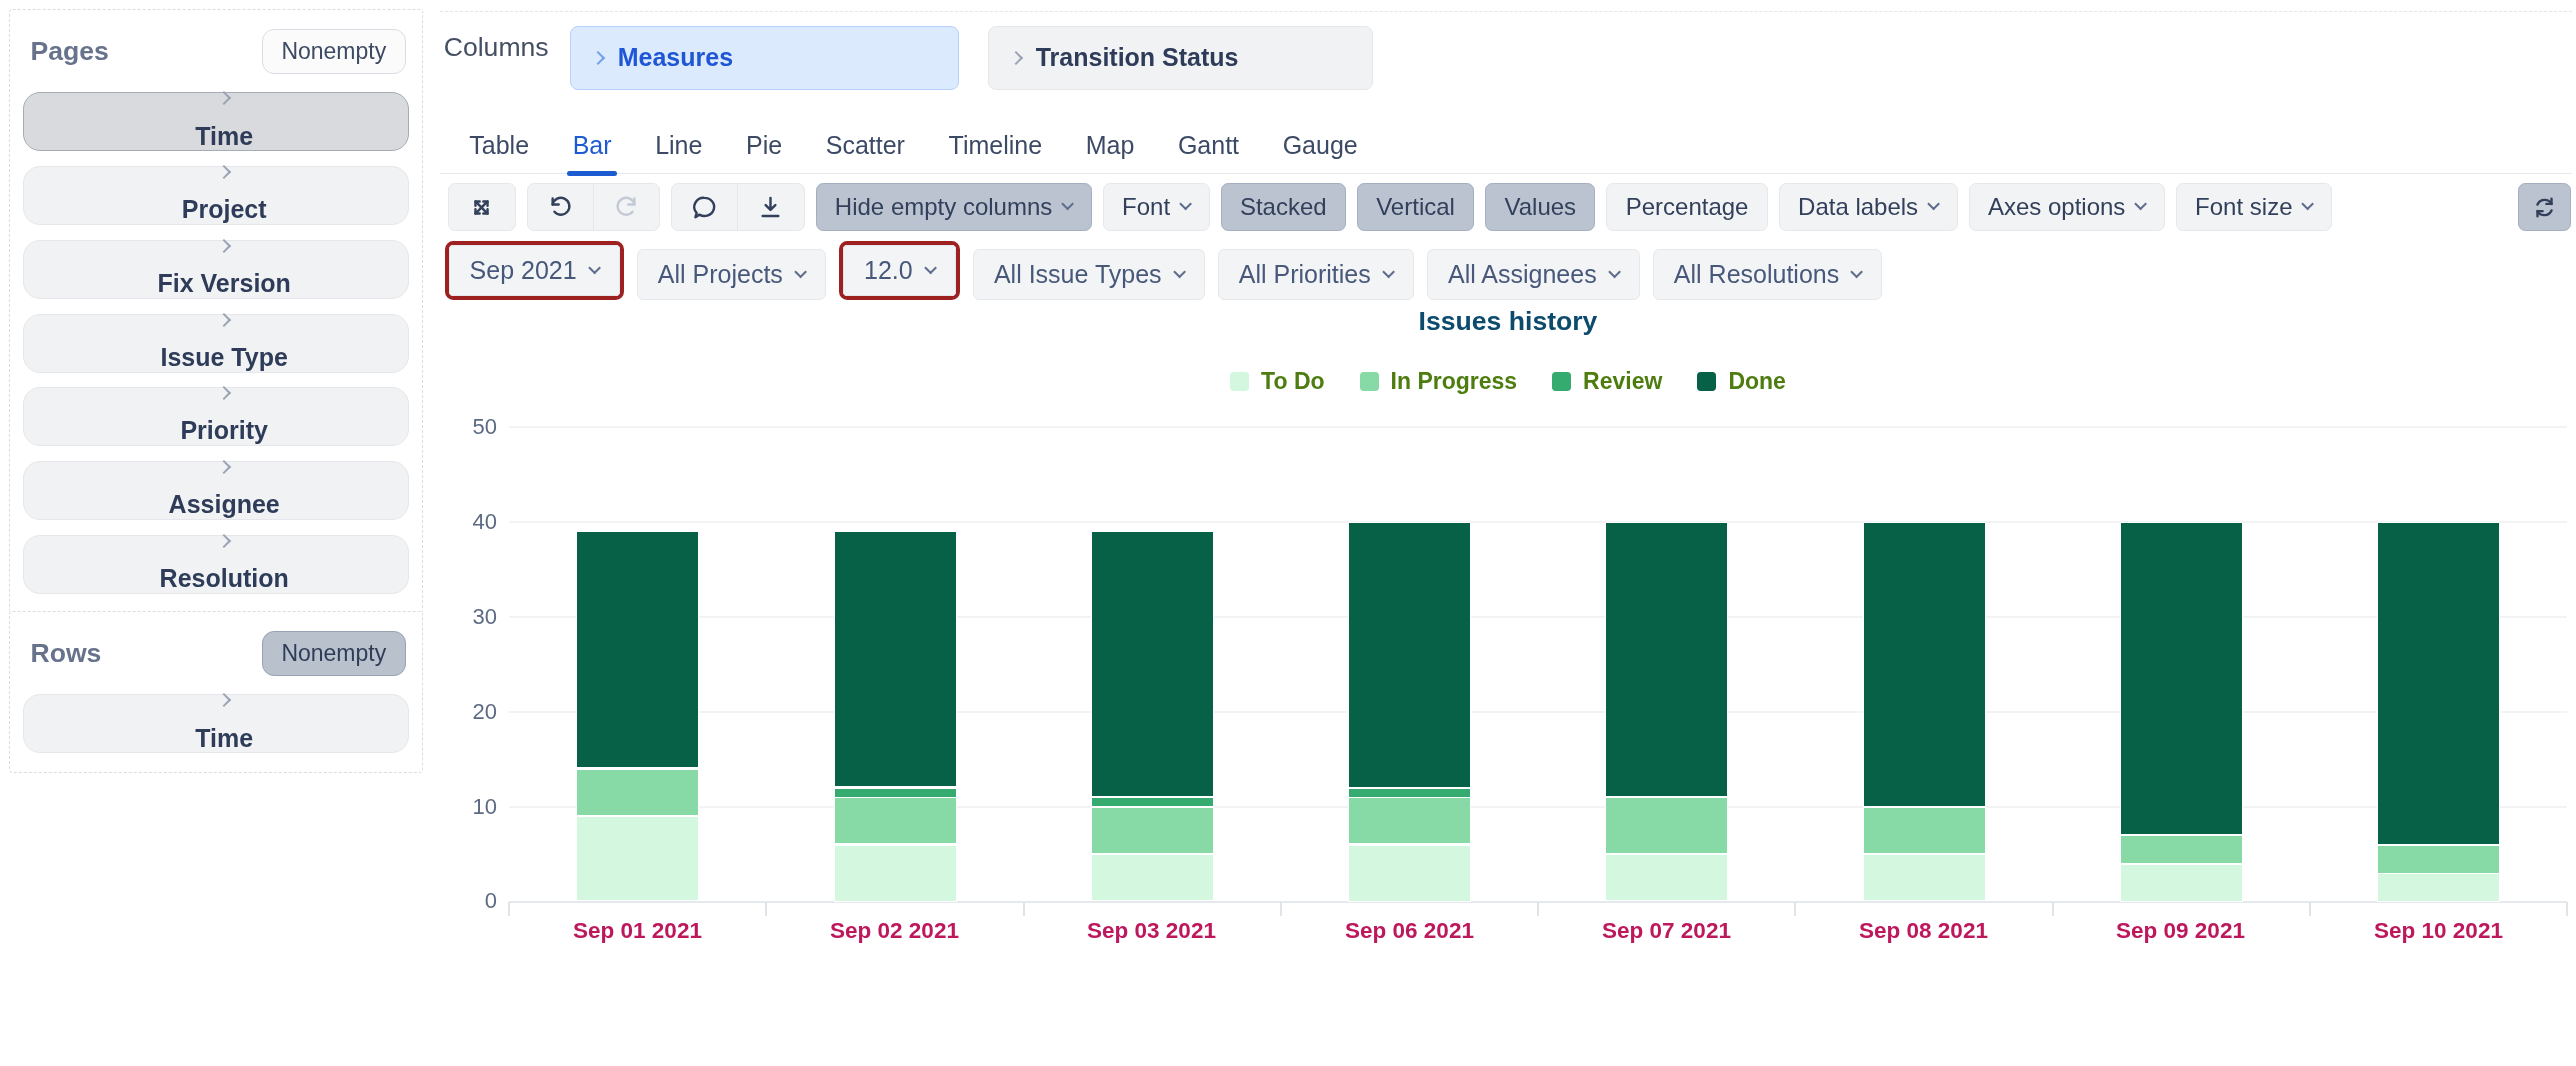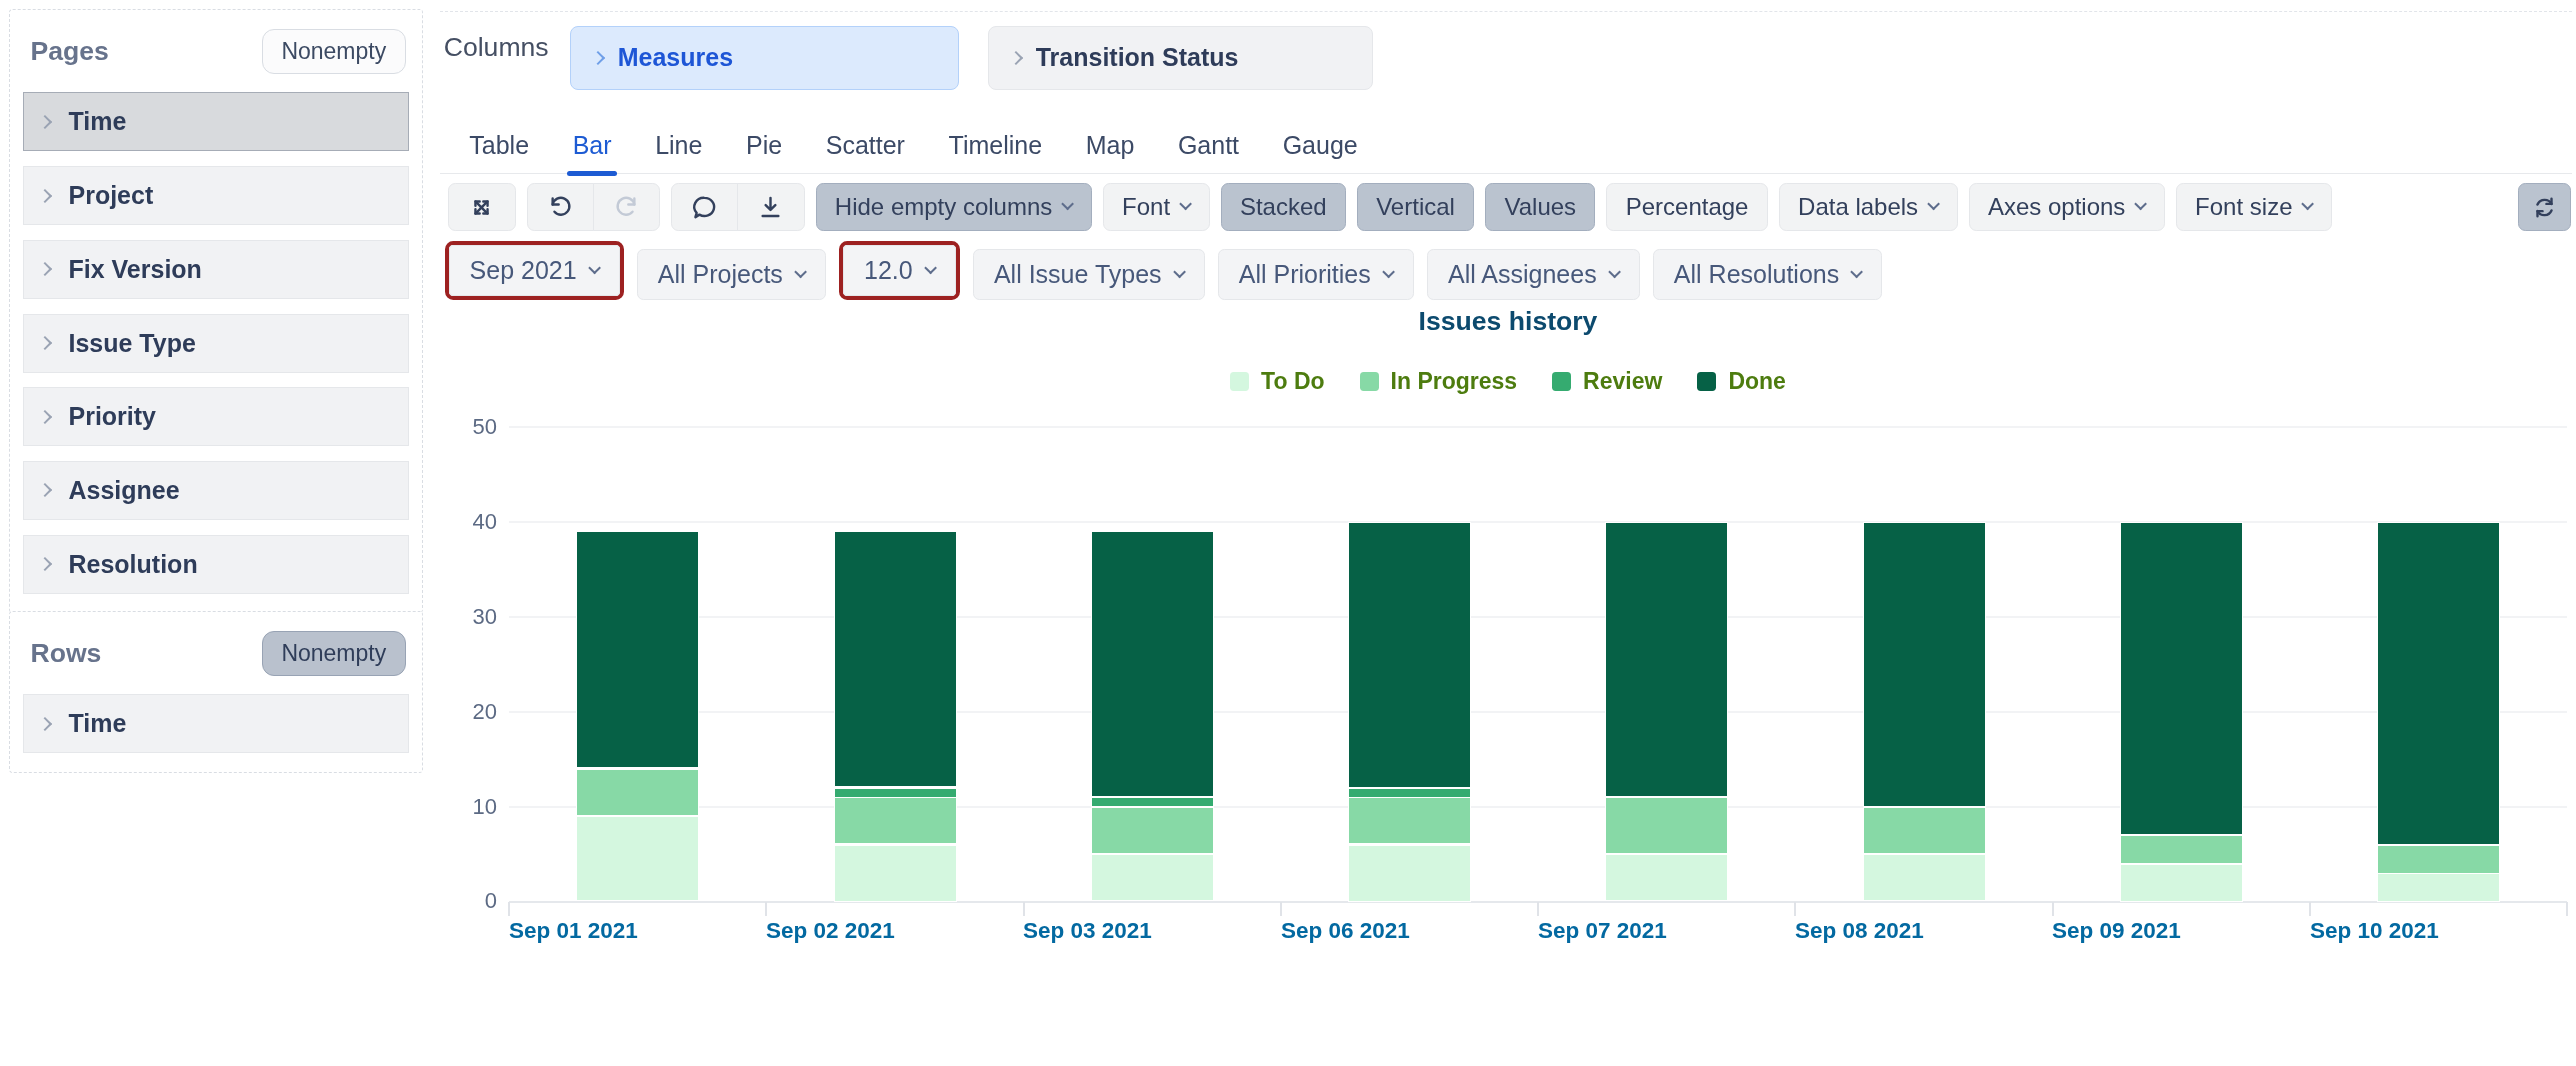--- a/index.html
+++ b/index.html
@@ -9,22 +9,22 @@
 
   
   .sidebar { position:absolute; left:9.2px; top:9.2px; width:414px; }
   .panel { border:1.8px dashed #d9dde3; border-radius:3.7px; padding:13px 13px 18.3px 13px; background:#fff; }
   .panel.rows { margin-top:-1.8px; }
   .panel-head { display:flex; align-items:center; justify-content:space-between; padding:5.5px 3.7px 3.7px 7.3px; }
   .panel-title { font-size:26.6px; font-weight:600; color:#67738c; }
   .nonempty-btn { font-size:23px; color:#3c4a63; background:#fbfbfc; border:1.8px solid #d9dde3;
                   border-radius:12px; padding:8.2px 18.3px; cursor:pointer; }
   .nonempty-btn.active { background:#b9c1cd; border-color:#98a3b4; color:#2f3d59; }
-  .side-item { height:59px; margin-top:14.7px; background:#f1f2f4; border:1.8px solid #e5e7ea; border-radius:0;
-               display:flex; align-items:center; gap:18.3px; padding-left:16px; cursor:pointer; }
+  .side-item { height:59px; margin-top:14.7px; background:#f1f2f4; border:1.8px solid #e5e7ea; border-radius:17px;
+               display:flex; align-items:center; gap:18.3px; padding-left:16px; cursor:pointer;flex-direction:column; }
   .side-item.selected { background:#d8dadd; border-color:#a6acb6; }
   .side-item .lbl { font-size:25px; font-weight:600; color:#2e3c59; }
   .chev { display:inline-block; width:10px; height:10px; border-right:2.7px solid #9aa3b3;
           border-bottom:2.7px solid #9aa3b3; transform:rotate(-45deg); flex:0 0 auto; }
   .chev.blue { border-color:#6f9fe8; }
 
   
   .main { position:absolute; left:440px; top:0; width:2136px; height:1067px; }
 
   .columns-zone { position:absolute; left:0; top:11px; width:2132px; height:92px; border-top:1.8px dashed #e2e5ea; }
@@ -70,21 +70,21 @@
             align-items:center; gap:35px; }
   .legend-item { display:flex; align-items:center; gap:12px; cursor:pointer; }
   .legend-swatch { width:19px; height:19px; border-radius:3.7px; }
   .legend-label { font-size:23px; font-weight:700; color:#4d7c0f; }
   .plot { position:absolute; left:69px; top:125px; width:2058px; height:475px; }
   .gridline { position:absolute; left:0; width:100%; height:1.8px; background:#f2f3f5; }
   .axisline { position:absolute; left:0; width:100%; height:1.8px; background:#e5e8ec; }
   .ylab { position:absolute; width:57px; text-align:right; font-size:22px; color:#5c6a84; }
   .bar-seg { position:absolute; border:1.8px solid #ffffff; }
   .xtick { position:absolute; width:1.8px; height:13.7px; background:#e0e3e8; }
-  .xlab { position:absolute; text-align:left; font-size:22.5px; font-weight:700; color:#0369a1; }
+  .xlab { position:absolute; text-align:center; font-size:22.5px; font-weight:700; color:#be185d; }
 </style>
 </head>
 <body>
 
 <div class="app">
 
   <div class="sidebar">
     <div class="panel">
       <div class="panel-head">
         <div class="panel-title">Pages</div>

